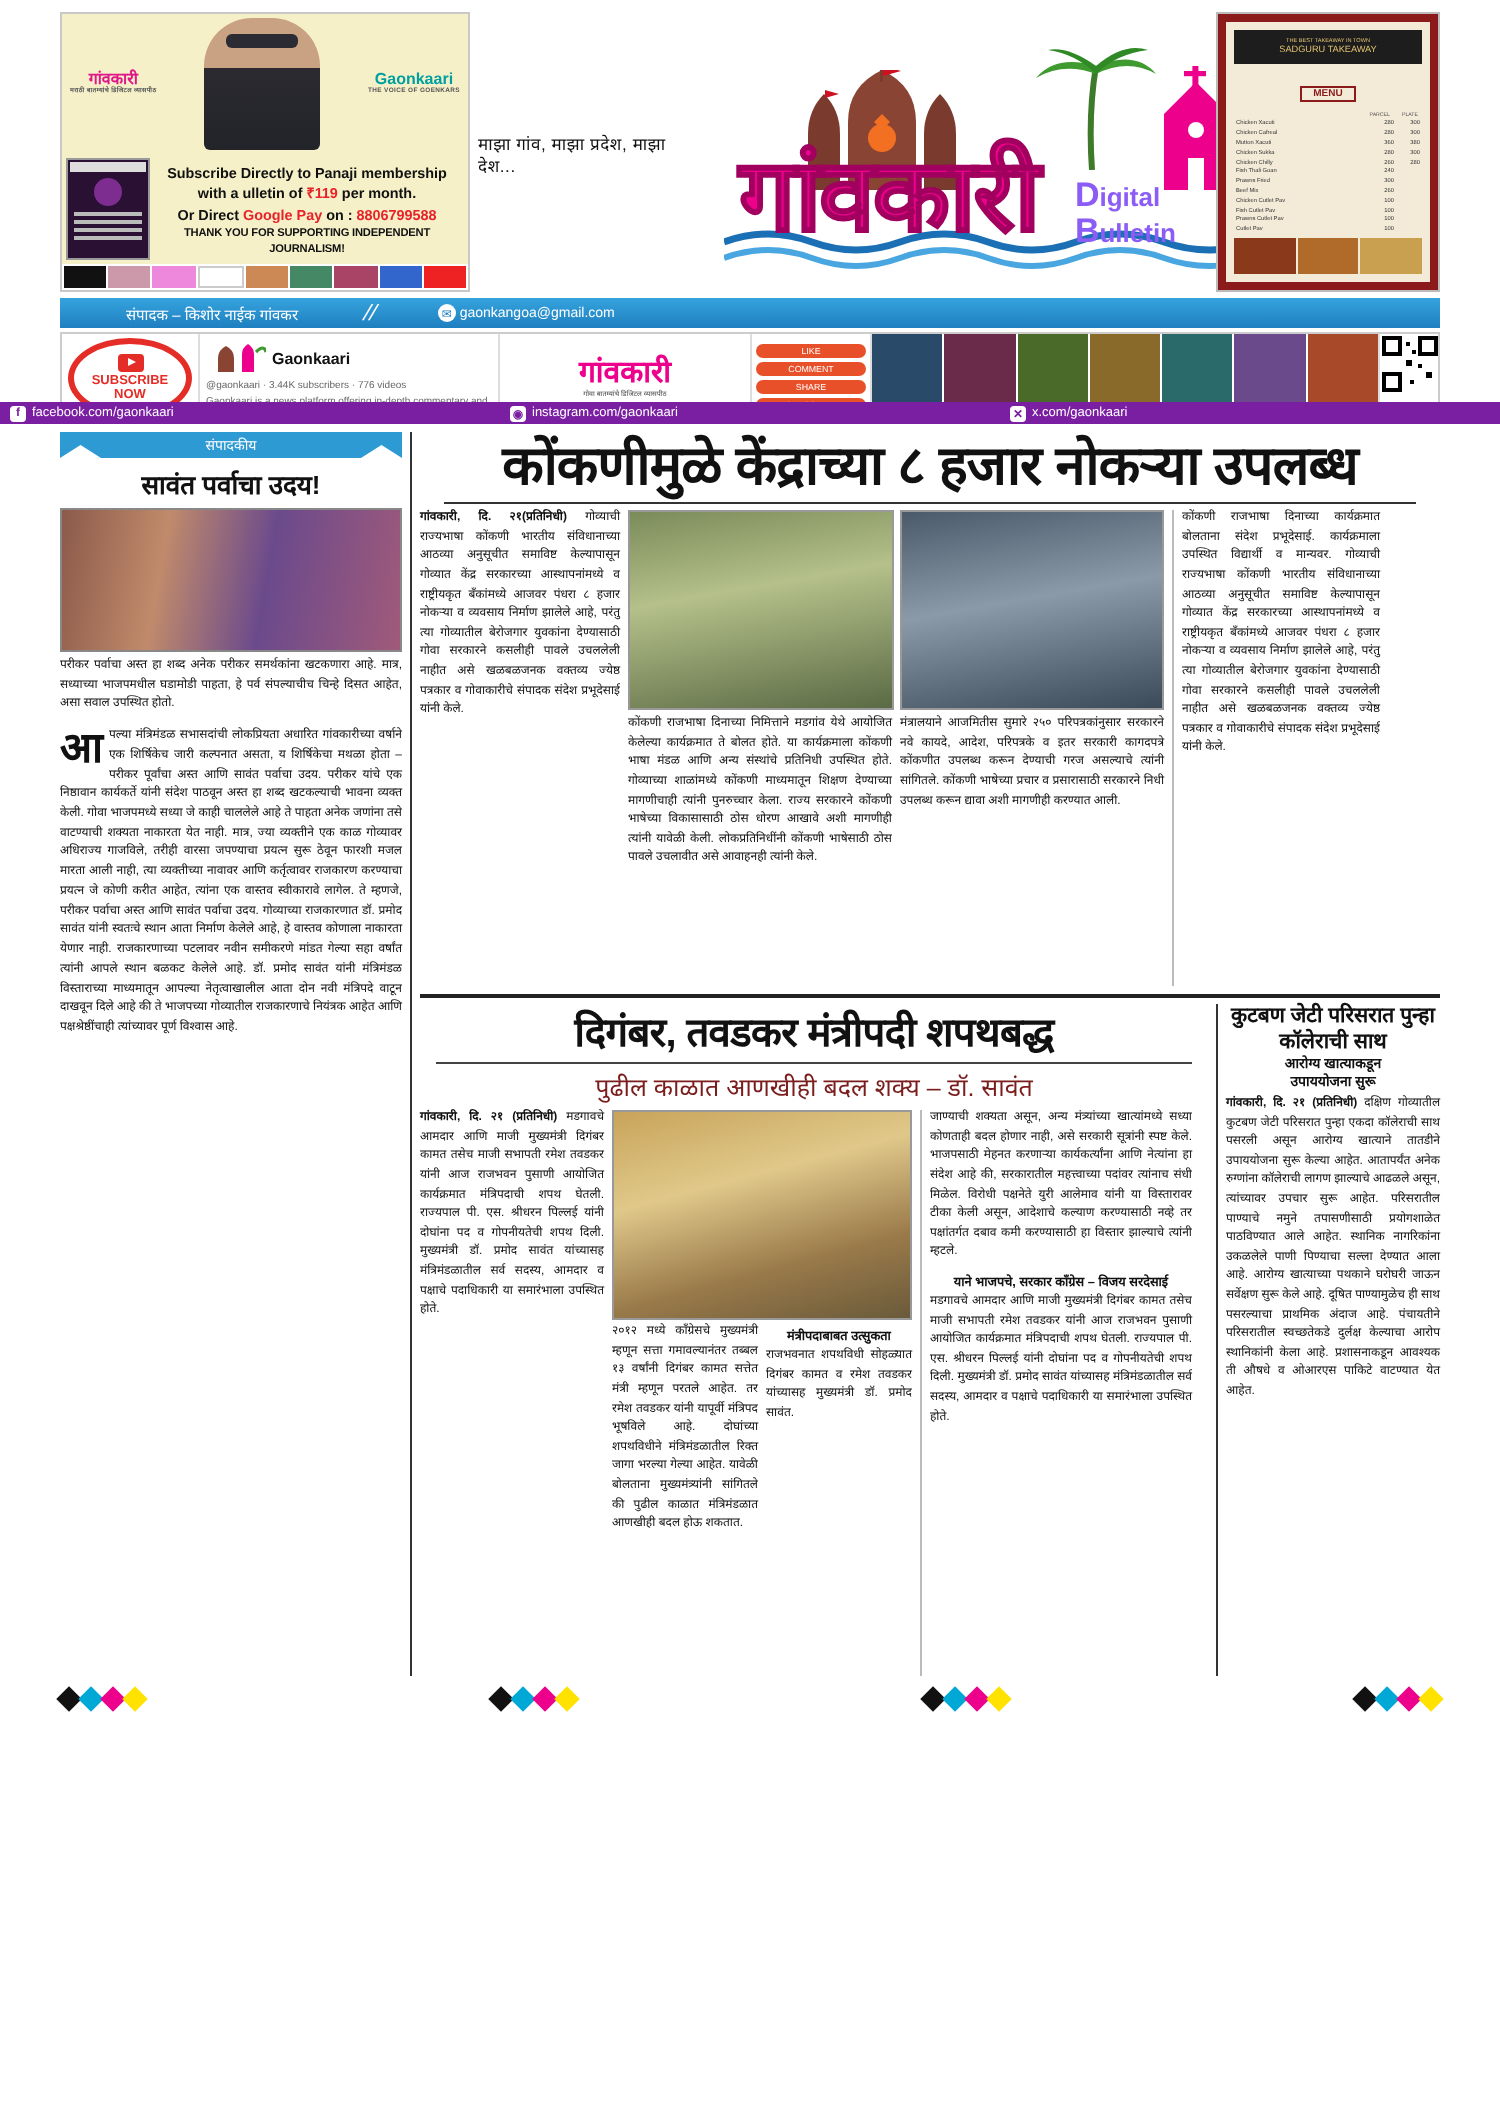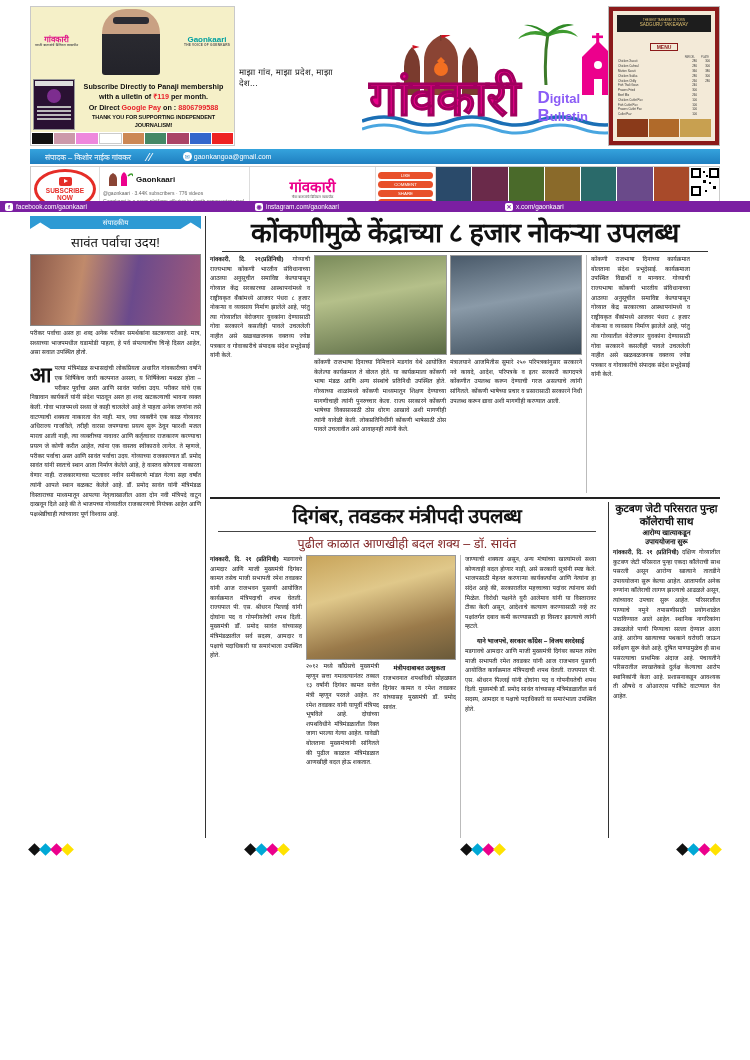--- a/index.html
+++ b/index.html
@@ -42,21 +42,21 @@
   .gaon-title { position:absolute; left:36px; top:52px; font-size:50px; font-weight:bold; color:#ec008c;
      -webkit-text-stroke:1.4px #a1005f; letter-spacing:-1px; line-height:1; }
   .digital { position:absolute; right:16px; top:68px; font-size:13px; font-weight:bold; color:#8b5cf6; line-height:1.05; text-align:left;}
   .digital b { font-size:17px; }
   .waves { position:absolute; left:28px; top:92px; width:270px; height:22px;}
   .menu-ad { width:112px; border:1px solid #bbb; background:#fff; overflow:hidden; position:relative;}
 
   
   .infobar { margin:3px 30px 0 30px; height:15px; background:linear-gradient(180deg,#35a3dd,#1f7fc0);
      display:flex; align-items:center; color:#fff; font-size:7.5px; position:relative; }
-  .ib-editor { width:116px; text-align:center; }
+  .ib-editor { width:152px; text-align:center; }
   .ib-slash { color:#fff; font-size:11px; transform:skewX(-18deg); }
   .ib-mid { flex:1; text-align:center; display:flex; align-items:center; justify-content:center; gap:4px;}
   .wa-dot { width:8px;height:8px;border-radius:50%;background:#25d366;display:inline-block;}
   .ib-mail { width:150px; text-align:center; color:#fff; font-size:7px;}
   .mail-ic { width:9px;height:9px;border-radius:50%;background:#fff;color:#1f7fc0;font-size:6px;display:inline-flex;align-items:center;justify-content:center;}
 
   
   .socialbar { margin:2px 30px 0 30px; height:46px; border:1px solid #ccc; display:flex; background:#fff; overflow:hidden;}
   .sb-sub { width:68px; background:#fff; display:flex; align-items:center; justify-content:center; }
   .sub-oval { width:62px;height:40px; border:3px solid #e52d27; border-radius:50%; display:flex;flex-direction:column;align-items:center;justify-content:center; color:#e52d27; font-weight:bold; font-size:6.5px; line-height:1.15;}
@@ -75,21 +75,21 @@
   .sl { flex:1; display:flex; align-items:center; gap:3px; padding-left:5px;}
   .sl .ic { width:8px;height:8px;border-radius:2px;background:#fff;color:#7b1fa2;font-size:6px;display:flex;align-items:center;justify-content:center;font-weight:bold;}
 
   
   .main { margin:4px 30px 0 30px; display:flex; gap:4px; height:622px; }
   .col-left { width:176px; border-right:1px solid #333; padding-right:4px; display:flex; flex-direction:column;}
   .col-rest { flex:1; display:flex; flex-direction:column; }
 
   .ed-banner { height:13px; background:#2e9ad4; color:#fff; font-size:7px; display:flex;align-items:center;justify-content:center;
      clip-path: polygon(0 0, 100% 0, 100% 100%, 94% 50%, 88% 100%, 12% 100%, 6% 50%, 0 100%); }
-  .ed-title { font-size:13px; font-weight:normal; text-align:center; padding:4px 0 3px 0; color:#111;}
+  .ed-title { font-size:13px; font-weight:bold; text-align:center; padding:4px 0 3px 0; color:#111;}
   .ed-photo { height:72px; background:linear-gradient(100deg,#8c5a4a,#c08a6b 30%,#6b4a8c 60%,#a05a7a); border:1px solid #888;}
   .ed-body { font-size:6px; line-height:1.62; text-align:justify; color:#111; padding-top:3px; column-count:1;}
   .dropcap { float:left; font-size:21px; font-weight:bold; line-height:.92; padding:1px 3px 0 0; color:#111;}
 
   .headline-box { text-align:center; padding:2px 0 0 0; }
   .h1 { font-size:27px; font-weight:bold; color:#111; line-height:1.12; letter-spacing:-.4px;}
   .h1-rule { height:1px; background:#333; margin:3px 12px;}
   .h2sub { font-size:17px; color:#7b1d1d; padding:2px 0 4px 0;}
 
   .art1 { display:flex; gap:4px; height:238px; }
@@ -455,21 +455,21 @@
           <span>कोंकणी राजभाषा दिनाच्या कार्यक्रमात बोलताना संदेश प्रभूदेसाई.</span>
           <span>कार्यक्रमाला उपस्थित विद्यार्थी व मान्यवर.</span>
           <span>गोव्याची राज्यभाषा कोंकणी भारतीय संविधानाच्या आठव्या अनुसूचीत समाविष्ट केल्यापासून गोव्यात केंद्र सरकारच्या आस्थापनांमध्ये व राष्ट्रीयकृत बँकांमध्ये आजवर पंधरा ८ हजार नोकऱ्या व व्यवसाय निर्माण झालेले आहे, परंतु त्या गोव्यातील बेरोजगार युवकांना देण्यासाठी गोवा सरकारने कसलीही पावले उचललेली नाहीत असे खळबळजनक वक्तव्य ज्येष्ठ पत्रकार व गोवाकारीचे संपादक संदेश प्रभूदेसाई यांनी केले.</span>
         </div>
       </div>
 
       <div class="divider"></div>
 
       <div class="art2wrap">
         <div class="art2">
-          <div class="h2head">दिगंबर, तवडकर मंत्रीपदी उपलब्ध</div>
+          <div class="h2head">दिगंबर, तवडकर मंत्रीपदी शपथबद्ध</div>
           <div class="h2line"></div>
           <div class="h2sub2">पुढील काळात आणखीही बदल शक्य – डॉ. सावंत</div>
           <div class="art2cols">
             <div class="a2a c">
               <span class="lead">गांवकारी, दि. २१ (प्रतिनिधी)</span>
               <span>मडगावचे आमदार आणि माजी मुख्यमंत्री दिगंबर कामत तसेच माजी सभापती रमेश तवडकर यांनी आज राजभवन पुसाणी आयोजित कार्यक्रमात मंत्रिपदाची शपथ घेतली. राज्यपाल पी. एस. श्रीधरन पिल्लई यांनी दोघांना पद व गोपनीयतेची शपथ दिली. मुख्यमंत्री डॉ. प्रमोद सावंत यांच्यासह मंत्रिमंडळातील सर्व सदस्य, आमदार व पक्षाचे पदाधिकारी या समारंभाला उपस्थित होते.</span>
             </div>
             <div class="a2b">
               <div class="ph3"></div>
               <div style="display:flex;gap:4px;">

